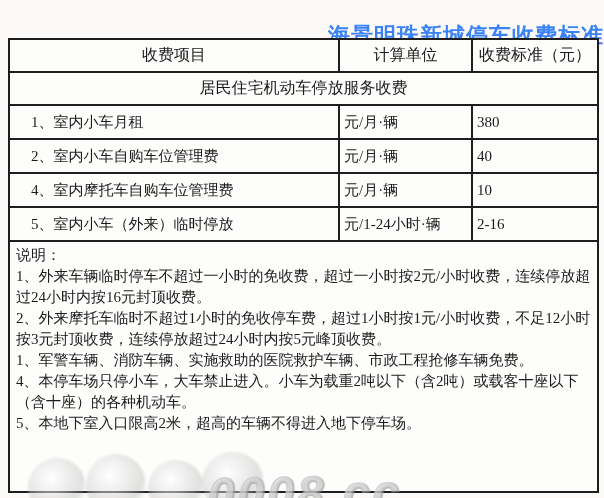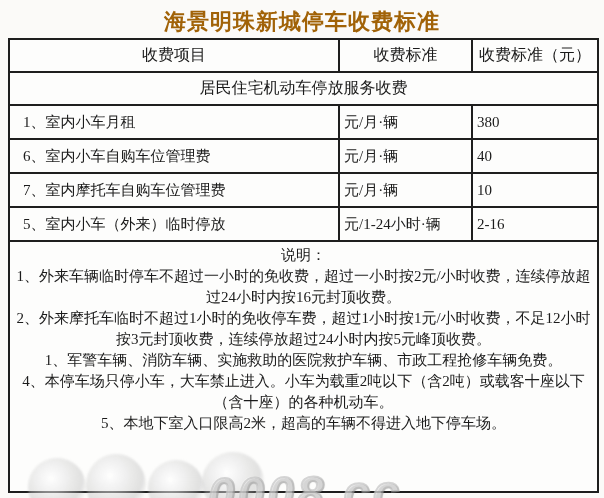--- a/index.html
+++ b/index.html
@@ -5,26 +5,26 @@
   html,body{margin:0;padding:0;}
   body{
     width:604px;height:498px;
     background:#fbfaf8;
     font-family:"Liberation Serif","DejaVu Serif",serif;
     color:#1b1b1b;
     position:relative;
     overflow:hidden;
   }
   .page-title{
-    text-align:center;
+    text-align:right;
     font-size:22px;
     font-weight:700;
     letter-spacing:1px;
-    padding-top:7px;
-    color:#a16207;
+    padding-top:21px;
+    color:#3b82f6;
   }
   .fee-table{
     position:absolute;
     left:8px; top:38px;
     width:589px; height:455px;
     border-collapse:collapse;
     table-layout:fixed;
     background:#fdfdfc;
   }
   .fee-table td{
@@ -32,29 +32,29 @@
     font-size:15px;
     padding:0 4px;
     overflow:hidden;
   }
   .col-item{width:330px;}
   .col-unit{width:133px;}
   .col-fee{width:126px;}
   .hdr-row td{height:31px;text-align:center;font-size:16px;margin-left:32px;}
   .section-row td{height:31px;text-align:center;font-size:16px;border-radius:11px;}
   .data-row td{height:32px;}
-  .data-row .cell-item{text-align:left;padding-left:13px;}
+  .data-row .cell-item{text-align:left;padding-left:21px;}
   .data-row .cell-unit,.data-row .cell-fee{text-align:left;font-family:"Liberation Serif","DejaVu Serif",serif;}
   .notes-cell{
     vertical-align:top;
     padding:3px 6px 2px 6px !important;
     font-size:15px;
     line-height:21px;
   }
-  .note-line{margin:0;text-align:center;}
+  .note-line{margin:0;}
   
   .watermark{
     position:absolute;
     left:0; top:452px;
     width:604px; height:68px;
     pointer-events:none;
     z-index:5;
   }
   .wm-text{
     position:absolute;
@@ -88,38 +88,38 @@
 
 <table class="fee-table">
   <colgroup>
     <col class="col-item">
       <col class="col-unit">
       <col class="col-fee">
   </colgroup>
   <tbody>
       <tr class="hdr-row">
     <td>收费项目</td>
-    <td>收费标准</td>
+    <td>计算单位</td>
     <td>收费标准（元）</td>
   </tr>
   <tr class="section-row">
     <td colspan="3">居民住宅机动车停放服务收费</td>
   </tr>
   <tr class="data-row">
     <td class="cell-item">1、室内小车月租</td>
     <td class="cell-unit">元/月·辆</td>
     <td class="cell-fee">380</td>
   </tr>
   <tr class="data-row">
-    <td class="cell-item">6、室内小车自购车位管理费</td>
+    <td class="cell-item">2、室内小车自购车位管理费</td>
     <td class="cell-unit">元/月·辆</td>
     <td class="cell-fee">40</td>
   </tr>
   <tr class="data-row">
-    <td class="cell-item">7、室内摩托车自购车位管理费</td>
+    <td class="cell-item">4、室内摩托车自购车位管理费</td>
     <td class="cell-unit">元/月·辆</td>
     <td class="cell-fee">10</td>
   </tr>
   <tr class="data-row">
     <td class="cell-item">5、室内小车（外来）临时停放</td>
     <td class="cell-unit">元/1-24小时·辆</td>
     <td class="cell-fee">2-16</td>
   </tr>
   <tr>
     <td colspan="3" class="notes-cell">

